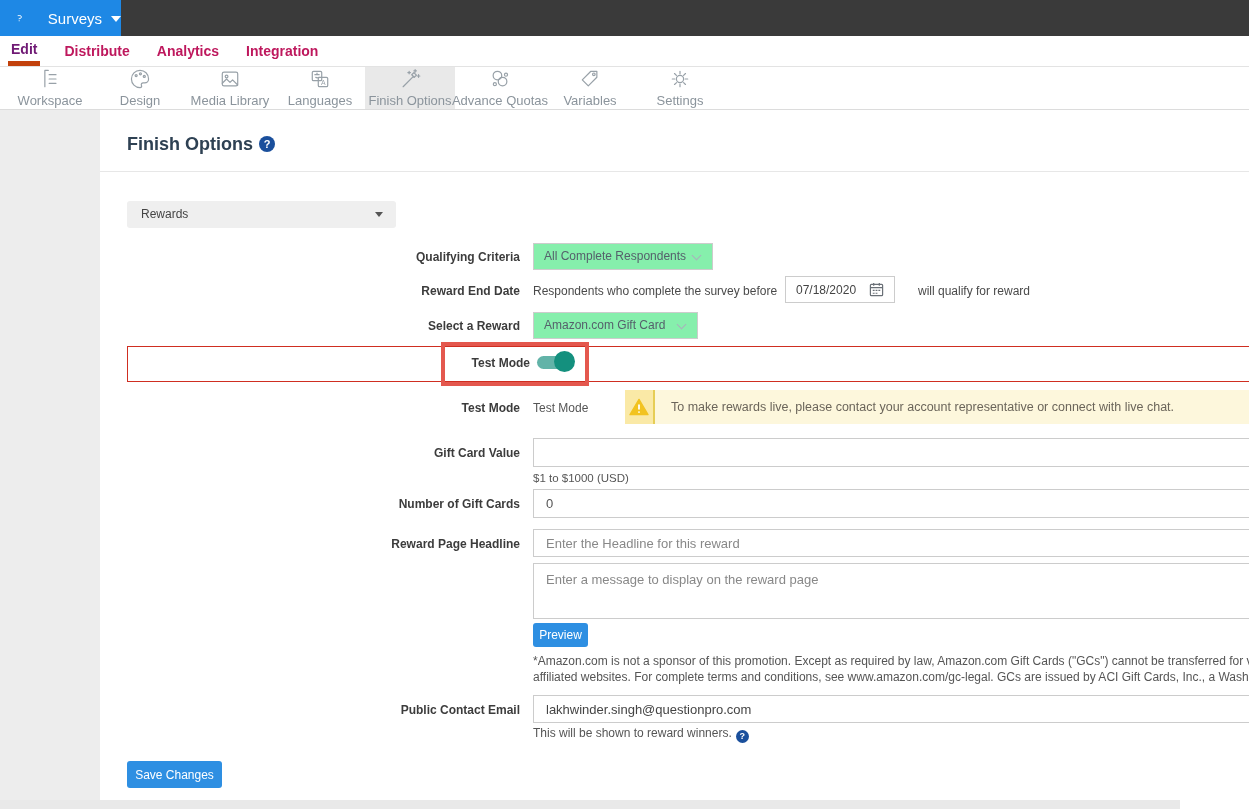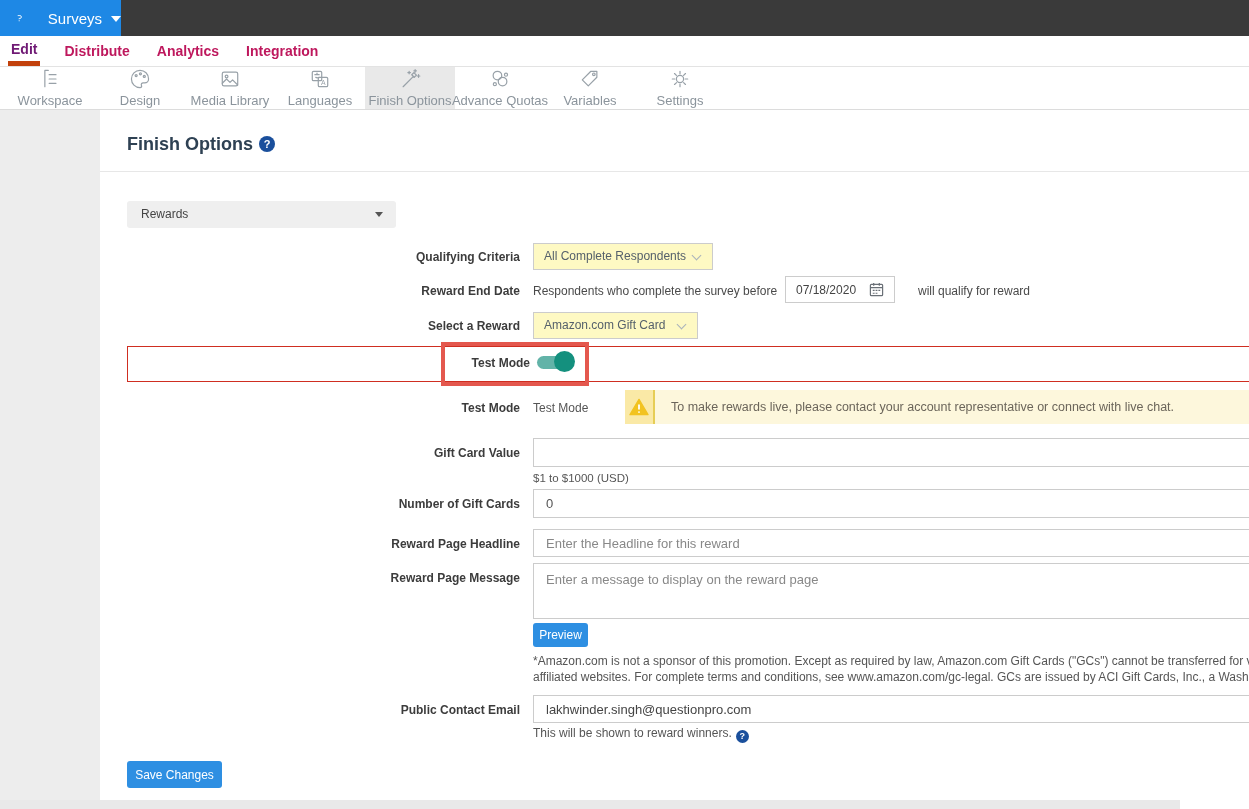--- a/index.html
+++ b/index.html
@@ -34,21 +34,21 @@
   .page-title { position:absolute; left:127px; top:134px; font-size:18px; color:#2e4153; }
   .help-icon { display:inline-block; width:16px; height:16px; background:#1a4f9c; color:#fff; border-radius:50%; font-size:11px; font-weight:bold; text-align:center; line-height:16px; vertical-align:2px; margin-left:6px; cursor:pointer; }
   .title-divider { position:absolute; left:100px; top:171px; width:1149px; height:1px; background:#e7e7e7; }
 
   .section-select { position:absolute; left:127px; top:201px; width:269px; height:27px; background:#efefef; border-radius:3px; font-size:12px; color:#444; line-height:27px; padding-left:14px; cursor:pointer; }
   .section-caret { position:absolute; right:13px; top:11px; width:0; height:0; border-left:4px solid transparent; border-right:4px solid transparent; border-top:5px solid #555; }
 
   .flabel { position:absolute; left:127px; width:393px; text-align:right; font-size:12px; font-weight:bold; color:#3c3c3c; white-space:nowrap; }
   .ftext { position:absolute; font-size:12px; color:#4a4a4a; white-space:nowrap; }
 
-  .fakeselect { position:absolute; height:27px; border:1px solid #ccc; background:#fef9c3; font-size:12px; color:#55606b; line-height:25px; padding-left:10px; cursor:pointer; }
+  .fakeselect { position:absolute; height:27px; border:1px solid #ccc; background:#86efac; font-size:12px; color:#55606b; line-height:25px; padding-left:10px; cursor:pointer; }
   .chev { position:absolute; right:12px; top:8px; width:7px; height:7px; border-right:1.5px solid #a9b2bb; border-bottom:1.5px solid #a9b2bb; transform:rotate(45deg); }
 
   .date-input { position:absolute; left:785px; top:276px; width:110px; height:27px; border:1px solid #ccc; font-size:12px; color:#444; padding-left:10px; font-family:"Liberation Sans", sans-serif; }
   .cal-icon { position:absolute; left:869px; top:282px; cursor:pointer; }
   .cal-icon svg { stroke:#6a7077; fill:none; stroke-width:1.3; }
 
   
   .anno-thin { position:absolute; left:127px; top:346px; width:1140px; height:36px; border:1px solid #cf2e21; pointer-events:none; }
   .anno-thick { position:absolute; left:441px; top:342px; width:148px; height:44px; border:4px solid #e4584e; pointer-events:none; }
 
@@ -232,21 +232,20 @@
   <div class="flabel" style="top:446px;">Gift Card Value</div>
   <input class="tinput" style="left: 533px; top: 438px; width: 730px; height: 29px;" value="">
   <div class="helper" style="left:533px; top:472px;">$1 to $1000 (USD)</div>
 
   <div class="flabel" style="top:497px;">Number of Gift Cards</div>
   <input class="tinput" style="left: 533px; top: 489px; width: 730px; height: 29px; color: rgb(85, 85, 85);" value="0">
 
   <div class="flabel" style="top:537px;">Reward Page Headline</div>
   <input class="tinput" style="left: 533px; top: 529px; width: 730px; height: 28px;" placeholder="Enter the Headline for this reward">
 
-  <div class="flabel" style="top:571px;">Reward Page Message</div>
   <textarea class="tinput" style="left: 533px; top: 563px; width: 730px; height: 56px; position: absolute;" placeholder="Enter a message to display on the reward page"></textarea>
 
   <button class="btn-blue" style="left:533px; top:623px; width:55px; height:24px;">Preview</button>
 
   <div class="disclaimer">
     <div>*Amazon.com is not a sponsor of this promotion. Except as required by law, Amazon.com Gift Cards ("GCs") cannot be transferred for value or rede</div>
     <div>affiliated websites. For complete terms and conditions, see www.amazon.com/gc-legal. GCs are issued by ACI Gift Cards, Inc., a Washington corpor</div>
   </div>
 
   <div class="flabel" style="top:703px;">Public Contact Email</div>

